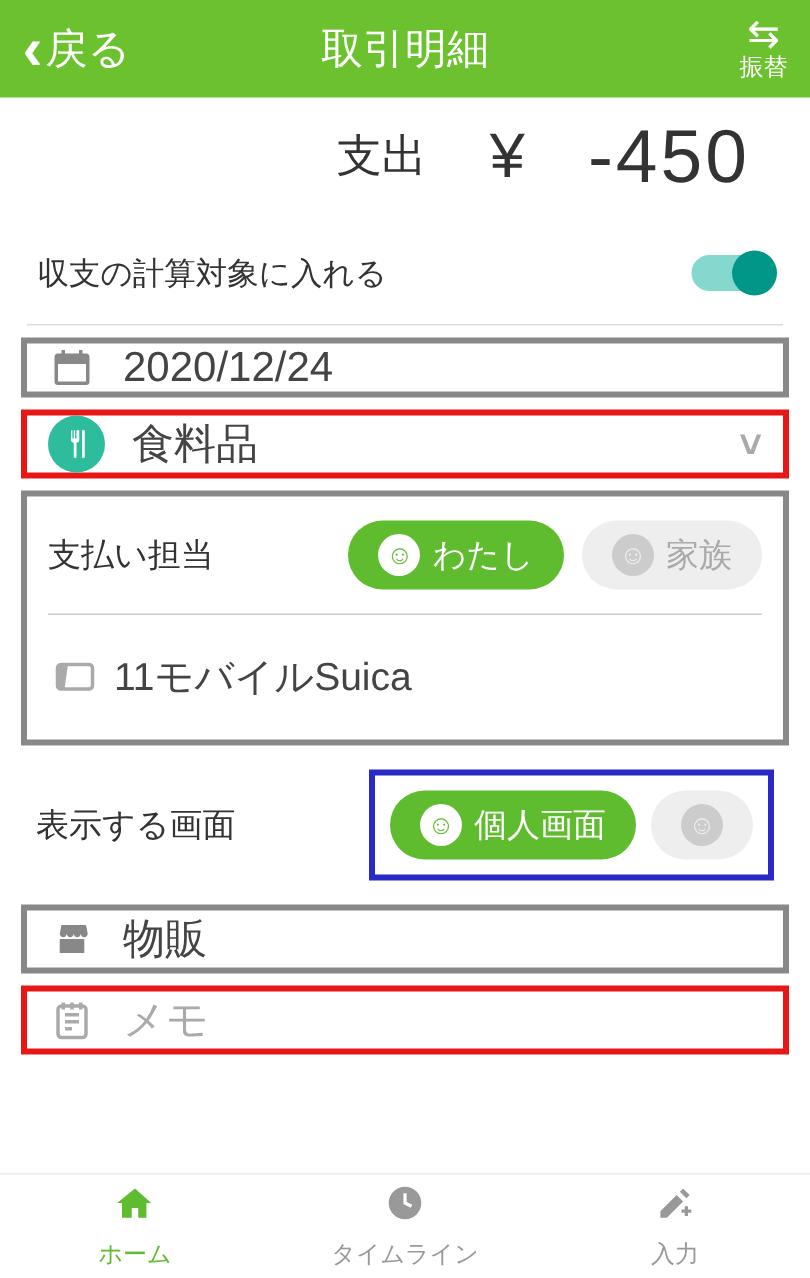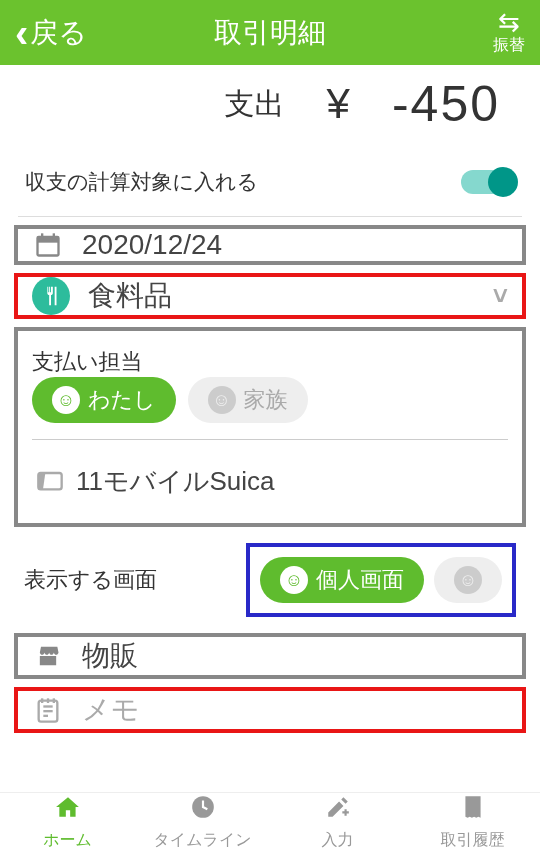--- a/index.html
+++ b/index.html
@@ -146,24 +146,23 @@
       font-size: 26px;
       font-weight: bold;
     }
     .segmented-section {
       margin: 8px 14px;
       border: 4px solid #888;
       padding: 10px 14px;
     }
     .segmented-row {
       display: flex;
-      align-items: flex-start;
+      align-items: center;
       justify-content: space-between;
       padding: 6px 0;
-      flex-direction: column;
     }
     .segmented-label {
       font-size: 22px;
       color: #333;
     }
     .segment-group {
       display: flex;
       gap: 12px;
     }
     .segment-btn {
@@ -234,21 +233,21 @@
       border: 4px solid #2929C8;
       padding: 10px 10px;
       display: flex;
       gap: 10px;
     }
     .bottom-nav {
       position: absolute;
       bottom: 0;
       left: 0;
       right: 0;
-      height: 60px;
+      height: 70px;
       display: flex;
       border-top: 1px solid #eee;
       background: #fff;
     }
     .nav-item {
       flex: 1;
       display: flex;
       flex-direction: column;
       align-items: center;
       justify-content: center;
@@ -398,21 +397,13 @@
     <span class="nav-label">タイムライン</span>
   </div>
   <div class="nav-item">
     <span class="nav-icon">
       <svg width="26" height="26" viewBox="0 0 24 24" fill="#999">
           <path d="M3 17l10-10 4 4-10 10H3v-4zm12-12l2-2 4 4-2 2-4-4zm3 9h2v2h2v2h-2v2h-2v-2h-2v-2h2v-2z"></path>
         </svg>
     </span>
     <span class="nav-label">入力</span>
   </div>
-  <div class="nav-item">
-    <span class="nav-icon">
-      <svg width="26" height="26" viewBox="0 0 24 24" fill="#999">
-          <path d="M5 2h14v20l-2-1-2 1-2-1-2 1-2-1-2 1-2-1V2zm3 5h8v2H8V7zm0 4h8v2H8v-2zm0 4h5v2H8v-2z"></path>
-        </svg>
-    </span>
-    <span class="nav-label">取引履歴</span>
-  </div>
 </div>
 
 </body></html>

